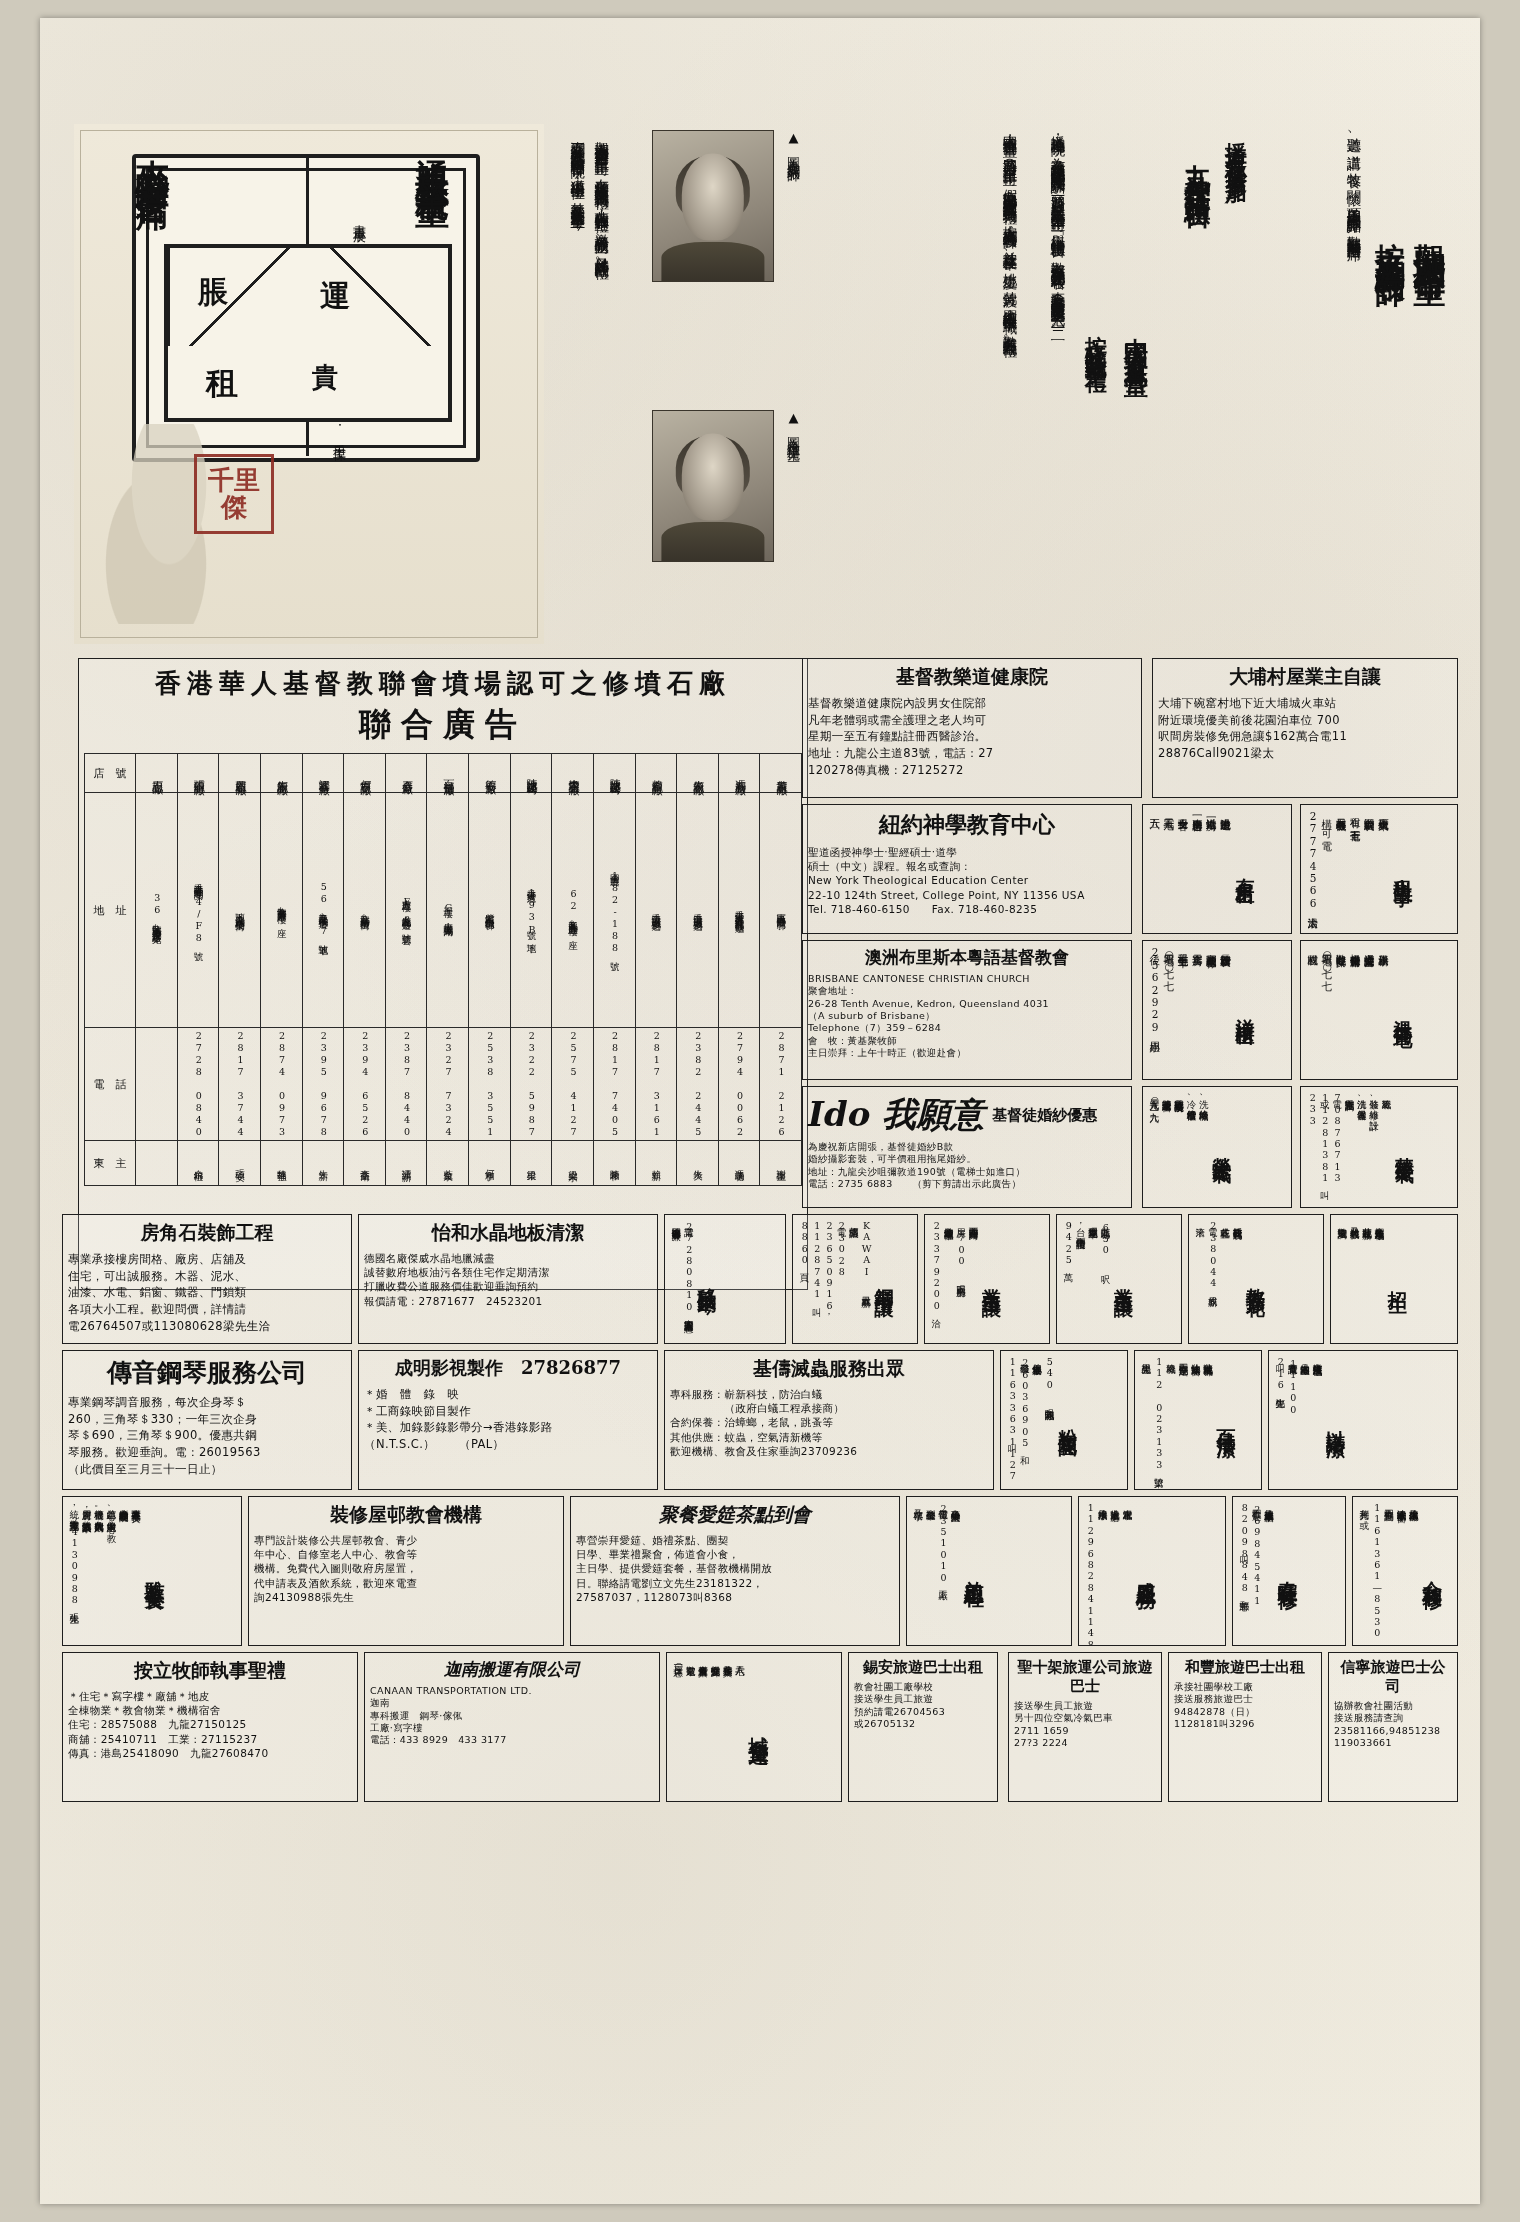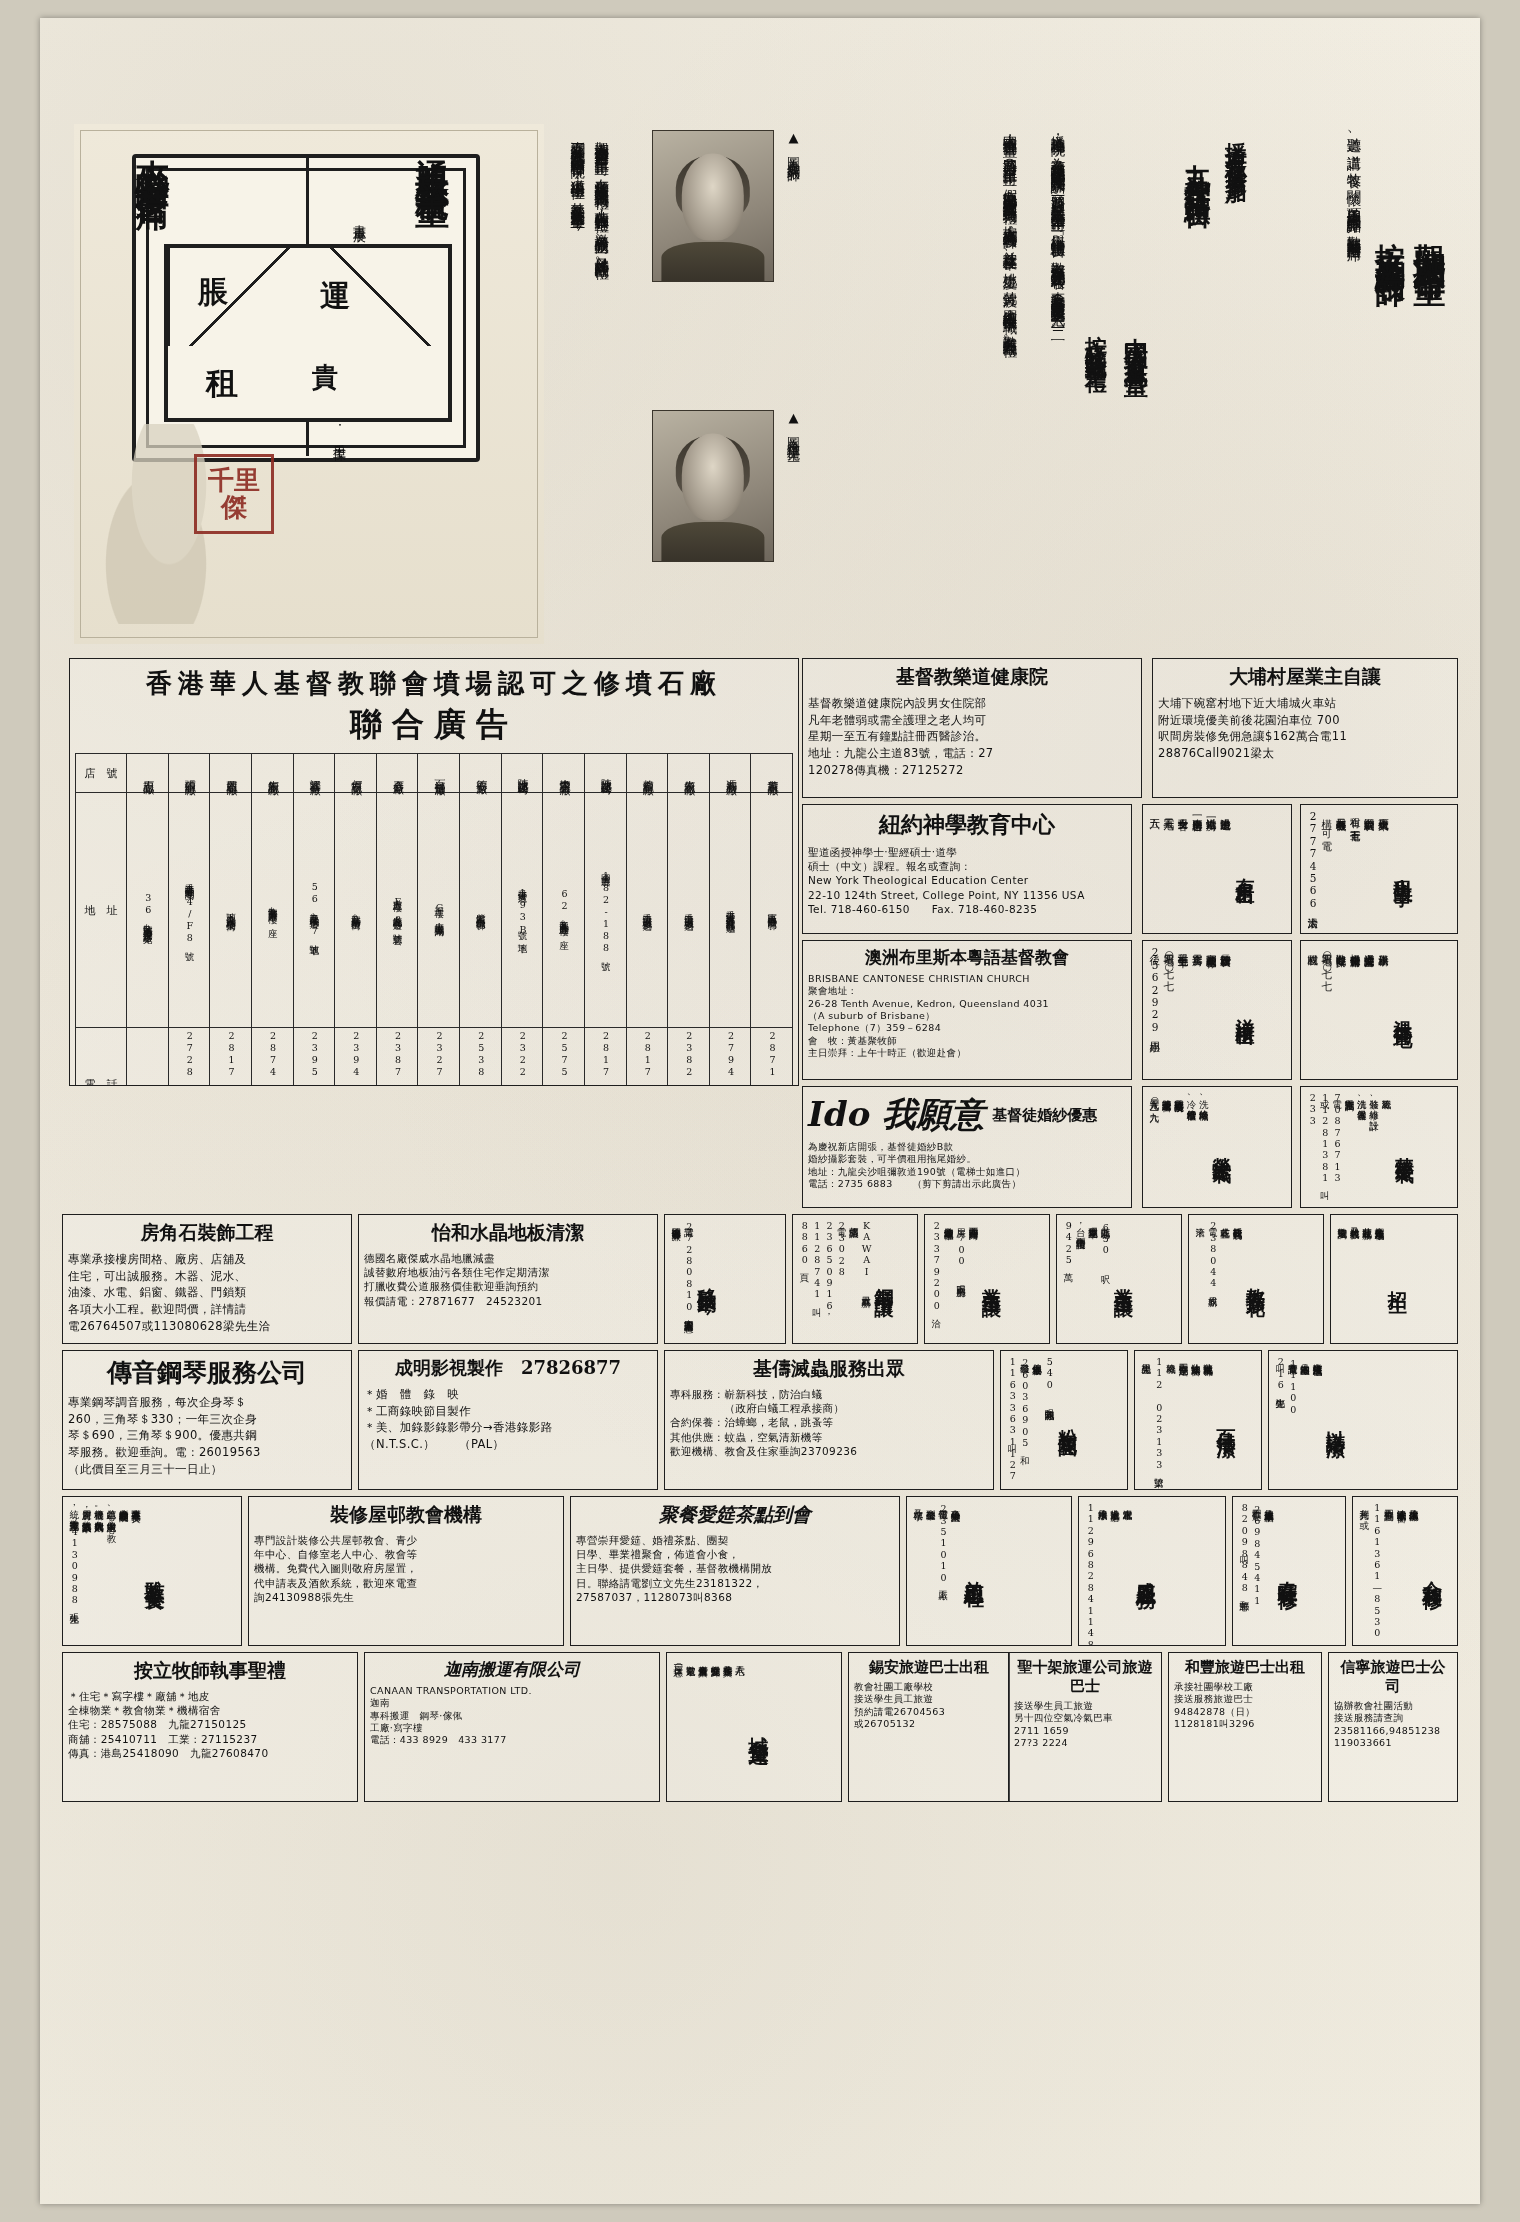--- a/index.html
+++ b/index.html
@@ -210,21 +210,21 @@
       <div class="vcol title-col serif" style="right:300px;top:200px;font-size:24px;height:250px;">中國佈道會萬善堂</div>
       <div class="vcol title-col serif" style="right:340px;top:200px;font-size:22px;height:250px;">按立牧師執事聖禮</div>
 
       <div class="vcol body-col" style="right:384px;top:6px;height:520px;">播道院為神學院，為讓有志修讀神學之弟兄姊妹認識神學院及其訓練，將於四月一日（禮拜六）上午九時三十分至下午四時正，舉行「神學生活體驗日」，歡迎有志修讀神學之弟兄姊妹報名，查詢及索取報名表請致電播道院教務處二三三六七○一二。</div>
       <div class="vcol body-col" style="right:432px;top:6px;height:520px;">中國佈道會萬善堂，將於四月二日（主日）下午三時正，假座九龍沙田圍堂舉行按立牧師及就任聖職典禮，按立袁奕嫻傳道為牧師，並按立林俊華、姚慶生、黃錦波、羅維安等四位執事聖職，歡迎各界蒞臨觀禮。</div>
     </div>
   </div>
 
   <div class="ads">
 
-    <div class="box" style="left:7px;top:0px;width:730px;height:428px;">
+    <div class="box" style="left:16px;top:0px;width:730px;height:632px;">
       <div class="inner">
         <div class="lian-title serif" style="margin-top:2px;">香港華人基督教聯會墳場認可之修墳石廠</div>
         <div class="lian-sub serif" style="margin:2px 0 6px;">聯合廣告</div>
         <table class="lian">
           <tbody>
             <tr>
               <td style="width:48px;height:34px;">店　號</td>
               <td>
                   <div class="vcell">忠記石廠</div>
                 </td>
@@ -784,21 +784,21 @@
       <div class="inner" style="display:flex;">
         <div class="vcol ad-body tiny" style="position:relative;white-space:pre-line;">六八七二
 承接各類運貨
 交收搬運裝卸
 備有貨車及貨車
 歡迎來電
 三十一日休息○</div>
         <div class="vcol ad-title serif" style="position:relative;font-size:20px;letter-spacing:3px;">城垒貨運</div>
       </div>
     </div>
-    <div class="box" style="left:786px;top:994px;width:162px;height:150px;">
+    <div class="box" style="left:786px;top:994px;width:150px;height:150px;">
       <div class="inner">
         <div class="ad-title" style="font-size:15px;margin-bottom:4px;">錫安旅遊巴士出租</div>
         <div class="ad-body tiny" style="white-space:pre-line;">教會社團工廠學校
 接送學生員工旅遊
 預約請電26704563
 或26705132</div>
       </div>
     </div>
     <div class="box" style="left:946px;top:994px;width:154px;height:150px;">
       <div class="inner">

